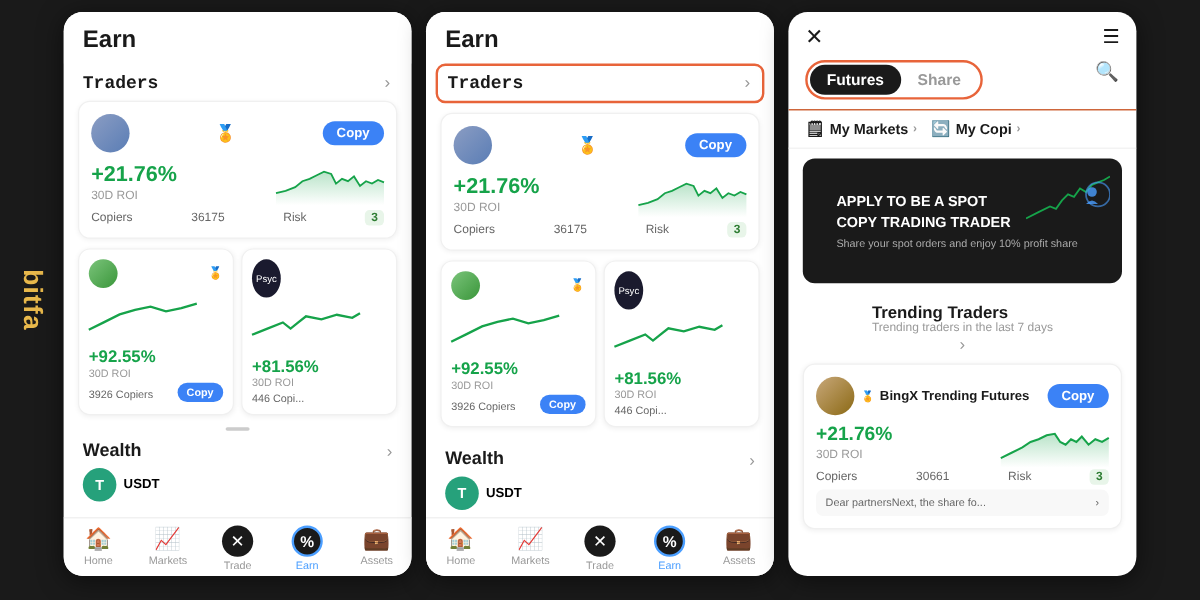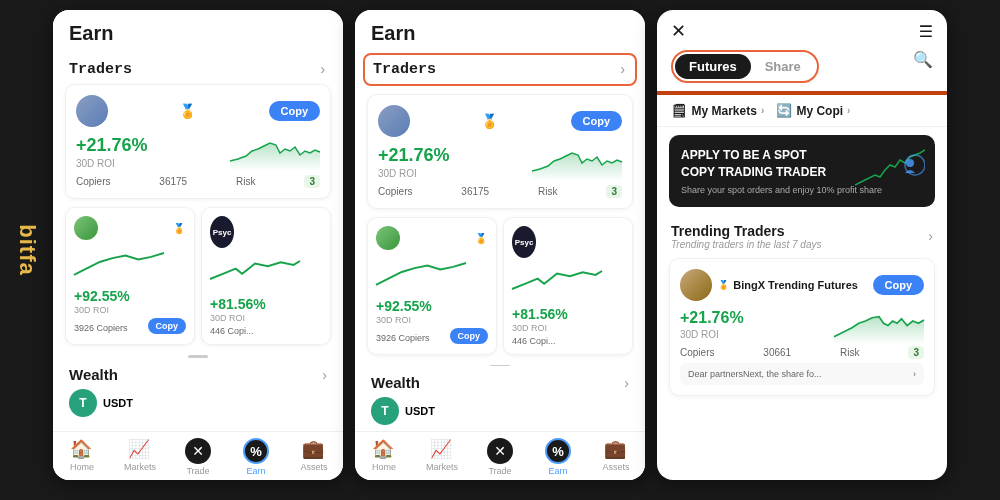--- a/index.html
+++ b/index.html
@@ -203,21 +203,21 @@
     .avatar-small-purple {
       width: 24px;
       height: 32px;
       border-radius: 50%;
       background: #1a1a2e;
       display: flex;
       align-items: center;
       justify-content: center;
       color: white;
       font-size: 8px;
-      font-weight: 700;
+      font-weight: 400;
     }
 
     .roi-small {
       font-size: 14px;
       font-weight: 700;
       color: #16a34a;
       margin: 2px 0 1px;
     }
 
     .roi-label-small {
@@ -276,21 +276,21 @@
       color: white;
       font-size: 13px;
       font-weight: 700;
       border: 2px solid #4a9eff;
     }
 
     .tab-row {
       display: flex;
       gap: 13px;
       padding: 0 14px 8px;
-      border-bottom: 4px solid #c2410c;
+      border-bottom: 1px solid #c2410c;
     }
 
     .tab-btn {
       padding: 5px 14px;
       border-radius: 20px;
       font-size: 13px;
       font-weight: 600;
       border: none;
       cursor: pointer;
     }
@@ -325,21 +325,21 @@
     .chevron-sm {
       font-size: 10px;
       color: #999;
     }
 
     
     .apply-banner {
       margin: 8px 12px;
       background: #1a1a1a;
       border-radius: 10px;
-      padding: 12px;
+      padding: 28px;
       color: white;
       position: relative;
       overflow: hidden;
       min-height: 70px;
     }
 
     .banner-title {
       font-size: 12px;
       font-weight: 800;
       color: #fff;
@@ -358,32 +358,32 @@
       right: 10px;
       top: 10px;
     }
 
     
     .trending-header {
       padding: 8px 14px 2px;
       display: flex;
       align-items: center;
       justify-content: space-between;
+      flex-direction: column;
     }
 
     .trending-title {
       font-size: 14px;
       font-weight: 700;
       color: #1a1a1a;
     }
 
     .trending-sub {
       font-size: 10px;
       color: #999;
-      font-style: italic;
     }
 
     .trending-card {
       margin: 6px 12px;
       background: #fff;
       border-radius: 10px;
       border: 1px solid #f0f0f0;
       padding: 10px;
       box-shadow: 0 1px 4px rgba(0,0,0,0.06);
     }

